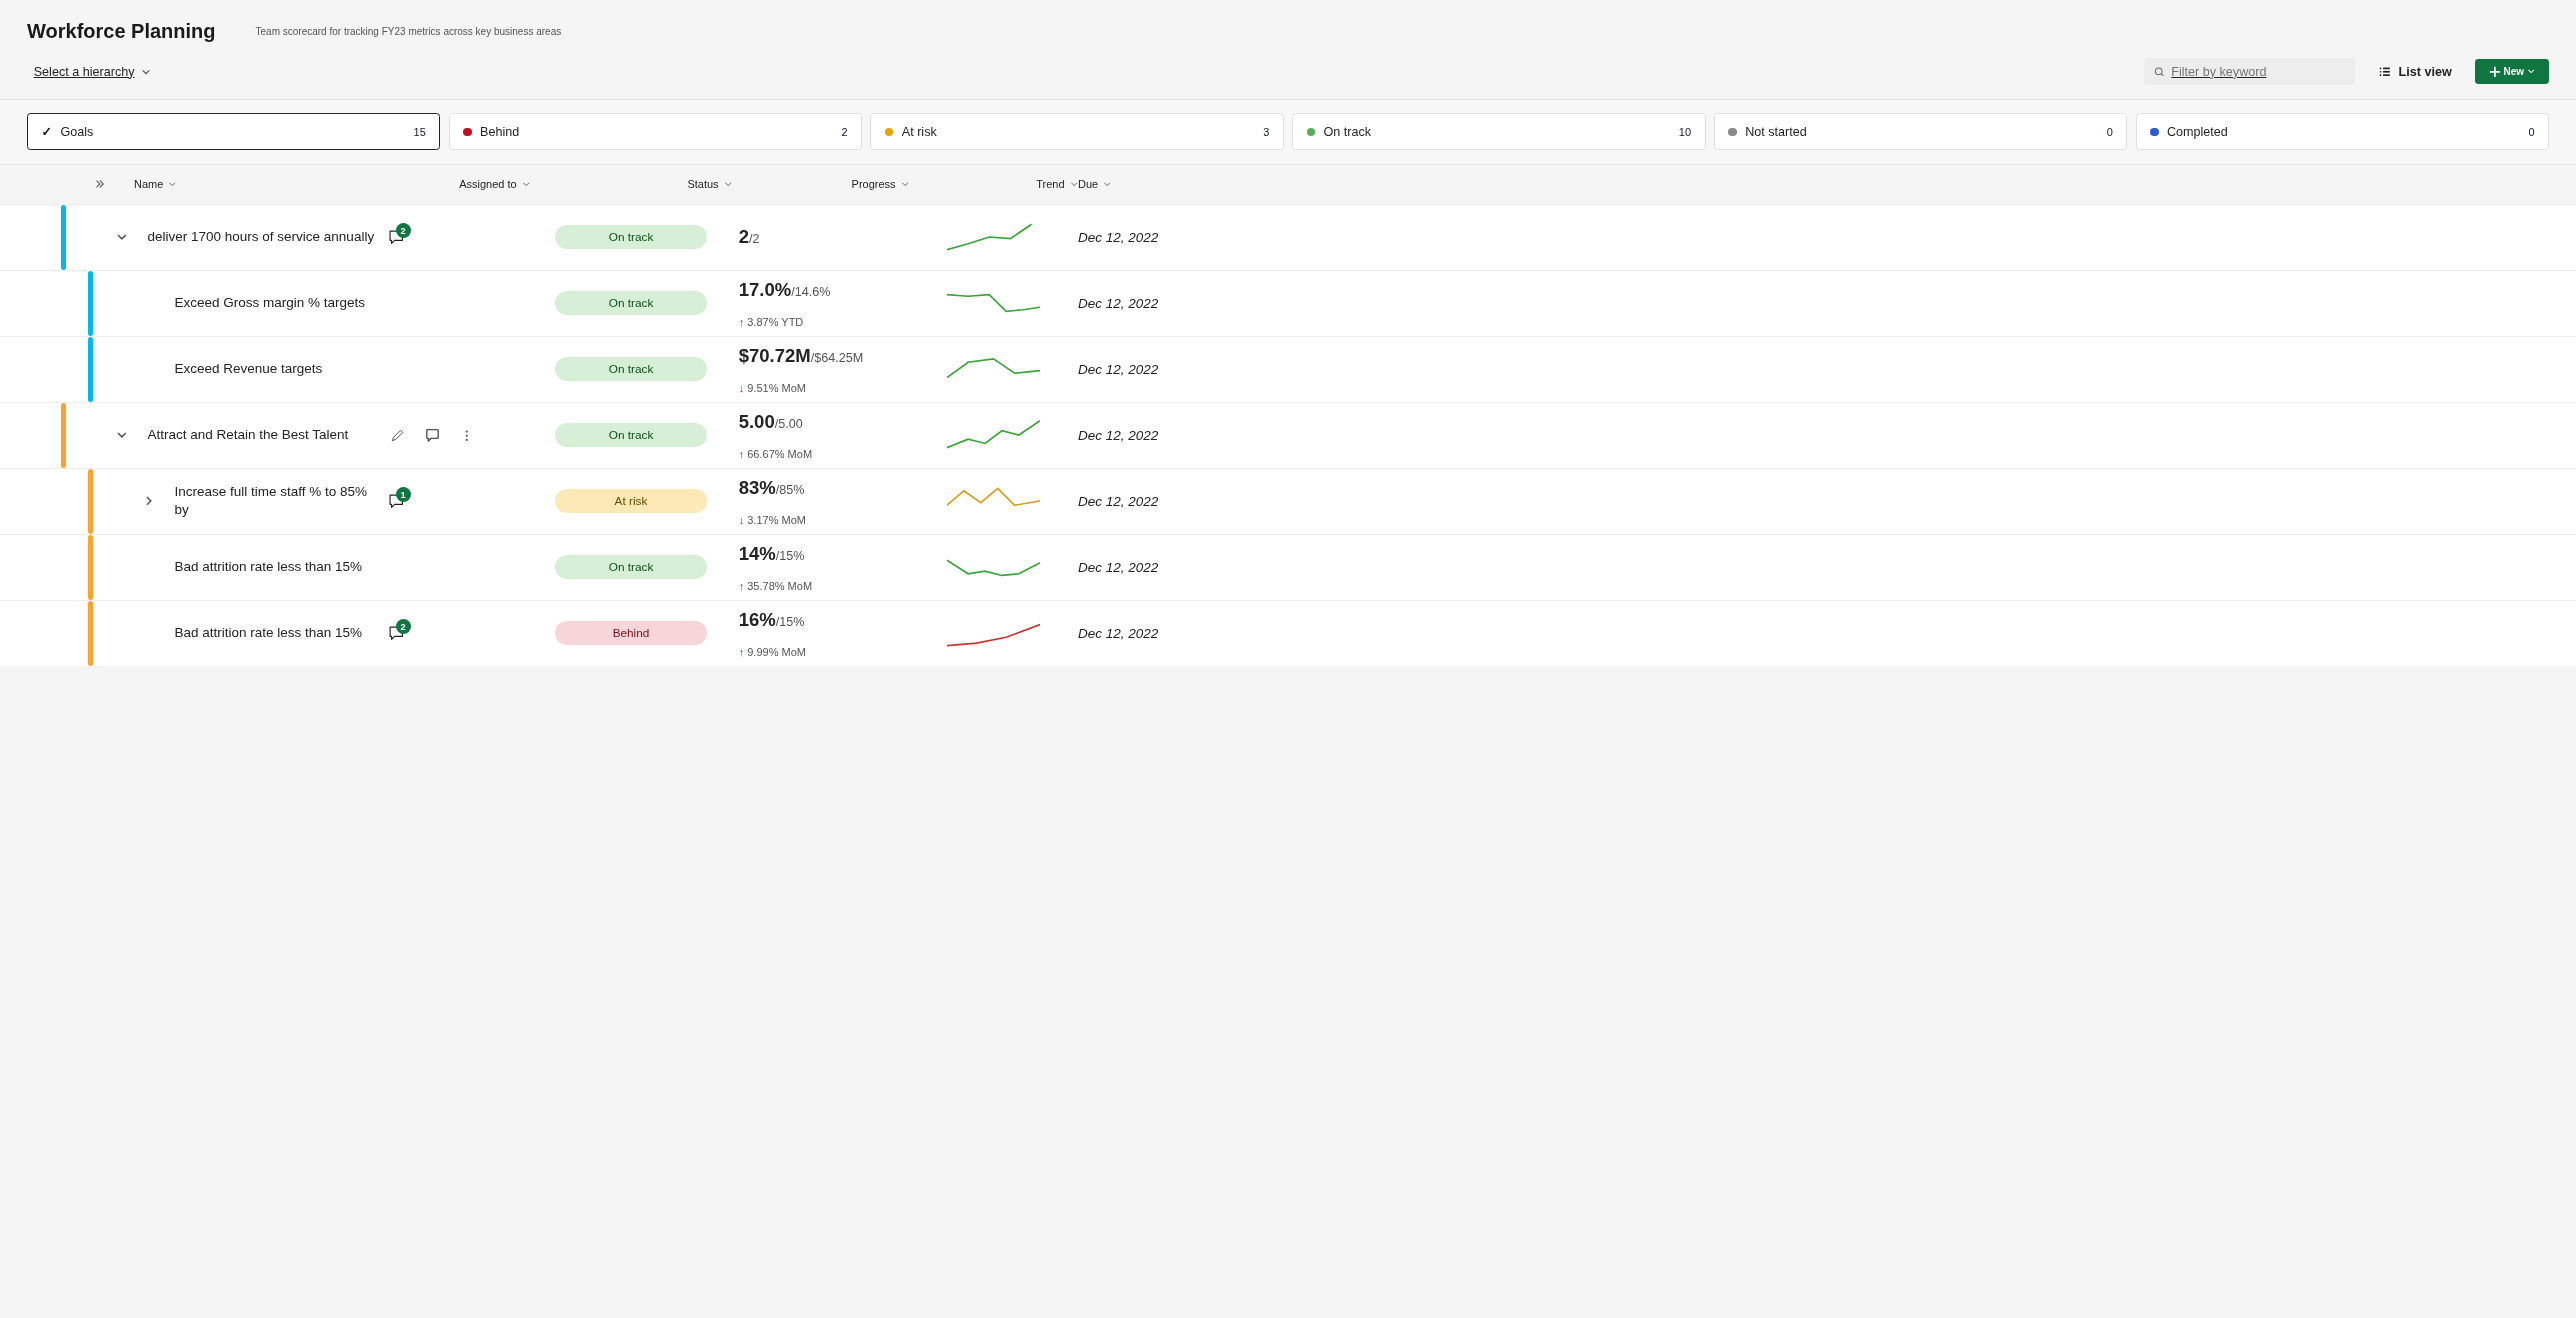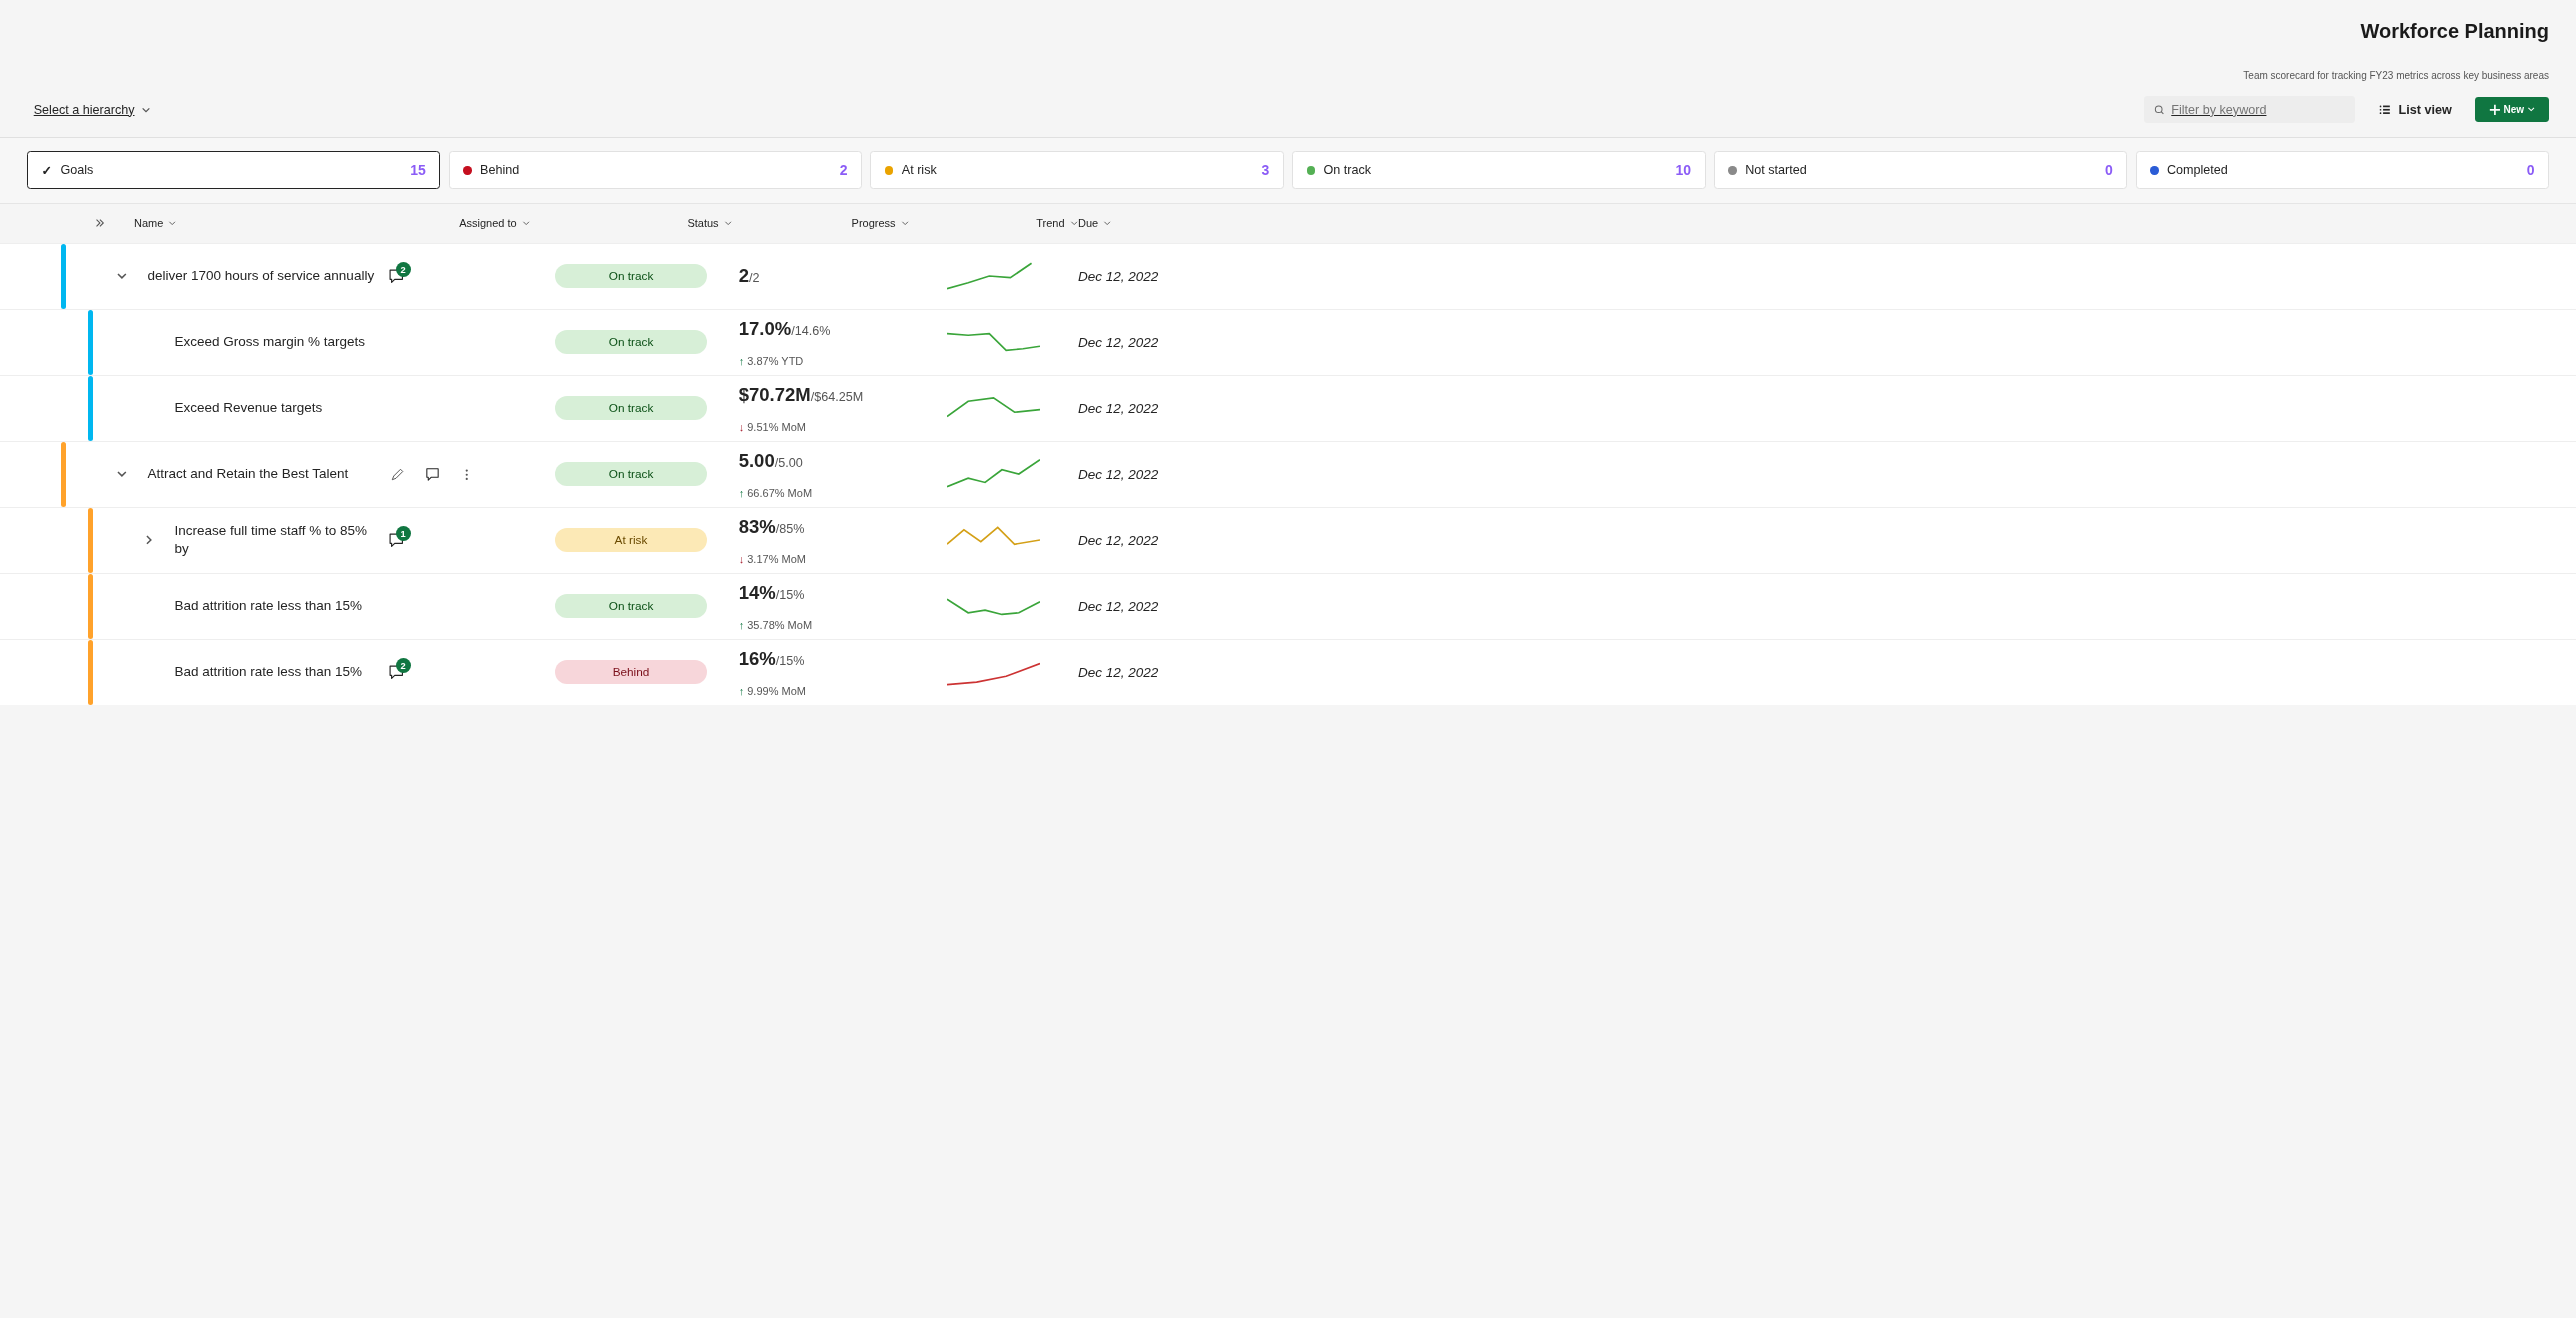--- a/index.html
+++ b/index.html
@@ -1,18 +1,18 @@
 <!DOCTYPE html>
 <html style="font-size:13.5px"><head>
 <meta charset="utf-8">
 <style>
 * { box-sizing: border-box; margin: 0; padding: 0; font-family: "Segoe UI", -apple-system, BlinkMacSystemFont, sans-serif; }
 body { background: #f5f5f5; color: #242424; font-size: 11.8px; }
 
-.header { padding: 20px 27px 10px; display: flex; align-items: flex-end; gap: 27px; flex-direction: column; }
+.header { padding: 20px 27px 10px; display: flex; align-items: center; gap: 40px; }
 .page-title { font-size: 20px; font-weight: 600; color: #1a1a1a; }
 .page-subtitle { font-size: 10px; color: #555; }
 
 .toolbar { padding: 5px 27px 13.5px; display: flex; align-items: center; gap: 13.5px; border-bottom: 0.8px solid #e0e0e0; }
 .hierarchy-select { font-size: 12.6px; color: #242424; display: inline-flex; align-items: center; gap: 6.7px; cursor: pointer; padding: 5px 6.7px; text-decoration: underline; }
 .spacer { flex: 1; }
 .search-box { background: #ededed; border-radius: 3.4px; padding: 6.7px 10px; display: flex; align-items: center; gap: 6.7px; width: 211px; text-decoration: underline; }
 .search-box input { border: none; background: transparent; outline: none; font-size: 12.6px; width: 100%; color: #555; }
 .list-view-btn { display: inline-flex; align-items: center; gap: 6.7px; font-size: 12.6px; font-weight: 600; padding: 6.7px 10px; cursor: pointer; }
 .new-btn { background: #107641; color: #fff; border-radius: 3.4px; padding: 6.7px 13.5px; display: inline-flex; align-items: center; gap: 3px; font-size: 10px; font-weight: 600; cursor: pointer; }
@@ -21,21 +21,21 @@
 .filter-card { background: #fff; border: 0.8px solid #e1e1e1; border-radius: 3.4px; padding: 10px 13.5px; display: flex; align-items: center; gap: 8.4px; flex:1; min-width:0; font-size: 12.6px; cursor: pointer; justify-content: space-between; }
 .filter-card.active { border: 1.7px solid #242424; }
 .filter-left { display:flex; align-items:center; gap:8.4px; }
 .dot { width: 8.4px; height: 8.4px; border-radius: 50%; display: inline-block; }
 .dot-behind { background: #c50f1f; }
 .dot-atrisk { background: #eaa300; }
 .dot-ontrack { background: #54b054; }
 .dot-notstarted { background: #8a8a8a; }
 .dot-completed { background: #2b5cd6; }
 .check-icon { font-weight:700; }
-.filter-count { font-size: 14px; color: #8b5cf6; font-weight: bold; }
+.filter-count { font-size: 11px; color: #0f172a; }
 
 .table-header { display: grid; grid-template-columns: 67px 40px 253px 143px 202px 177px 169px 152px; padding: 13.5px 27px; font-size: 11px; color: #242424; align-items:center; }
 .th { display:flex; align-items:center; gap:5px; cursor:pointer; font-weight:400; }
 .th.right { justify-content:flex-end; }
 
 .rows { background:#fff; }
 .row { display:grid; grid-template-columns: 67px 40px 253px 143px 202px 177px 169px 152px; align-items:center; padding: 5px 27px; border-top:0.8px solid #eee; min-height:66px; position:relative; background:#fff; }
 .row .accent { position:absolute; left:61px; top:0; bottom:0; width:5px; border-radius:2.5px; }
 .row.child .accent { left:88px; }
 .row.child { grid-template-columns: 94px 40px 226px 143px 202px 177px 169px 152px; }

